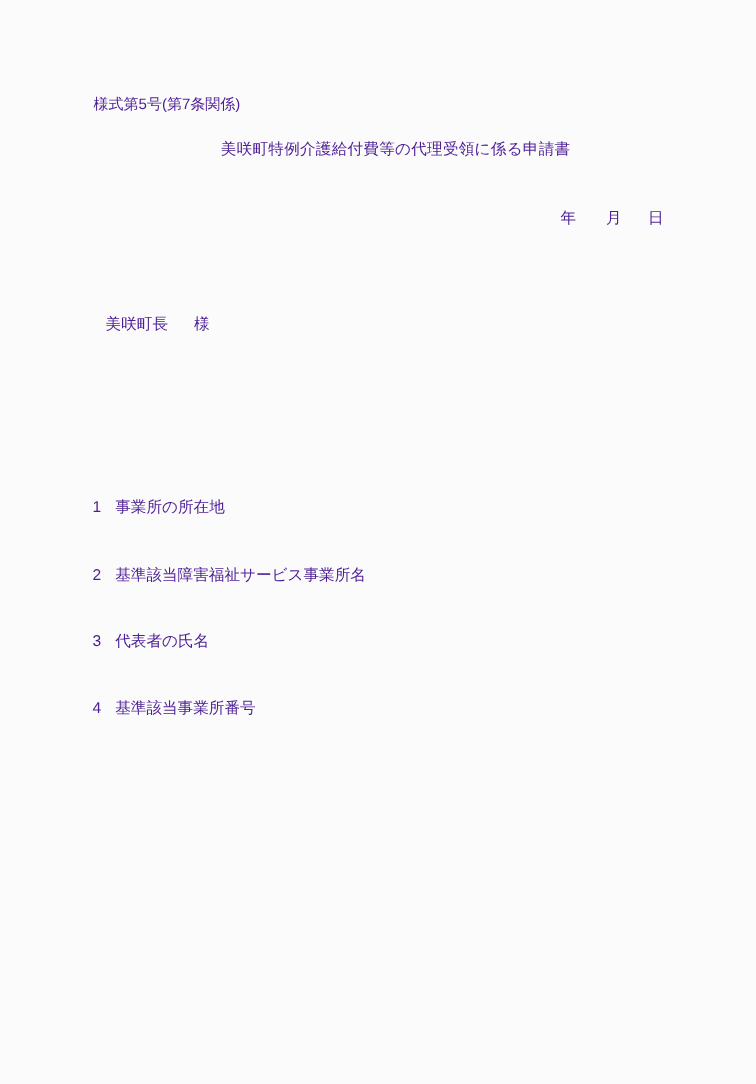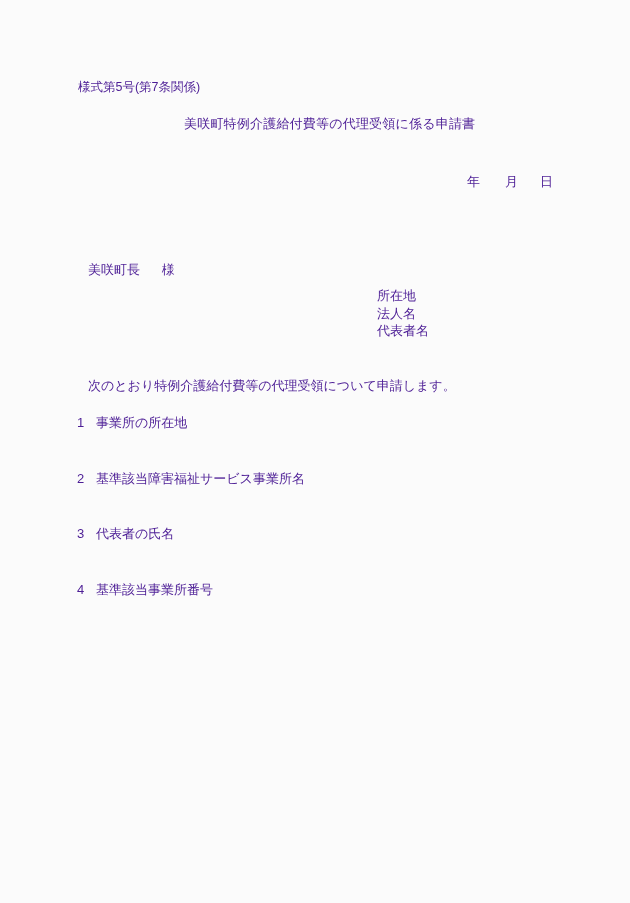--- a/index.html
+++ b/index.html
@@ -55,27 +55,21 @@
     <span class="year-label">年</span>
     <span class="month-label">月</span>
     <span class="day-label">日</span>
   </div>
 
   <div class="abs addressee">
     <span>美咲町長</span>
     <span class="honorific">様</span>
   </div>
 
-  <div class="abs sender-block">
-    <div>所在地</div>
-    <div>法人名</div>
-    <div>代表者名</div>
-  </div>
 
-  <div class="abs body-text">次のとおり特例介護給付費等の代理受領について申請します。</div>
 
   <div class="abs item-row item-1">
     <span class="item-number">1</span>
     <span class="item-label">事業所の所在地</span>
   </div>
 
   <div class="abs item-row item-2">
     <span class="item-number">2</span>
     <span class="item-label">基準該当障害福祉サービス事業所名</span>
   </div>

